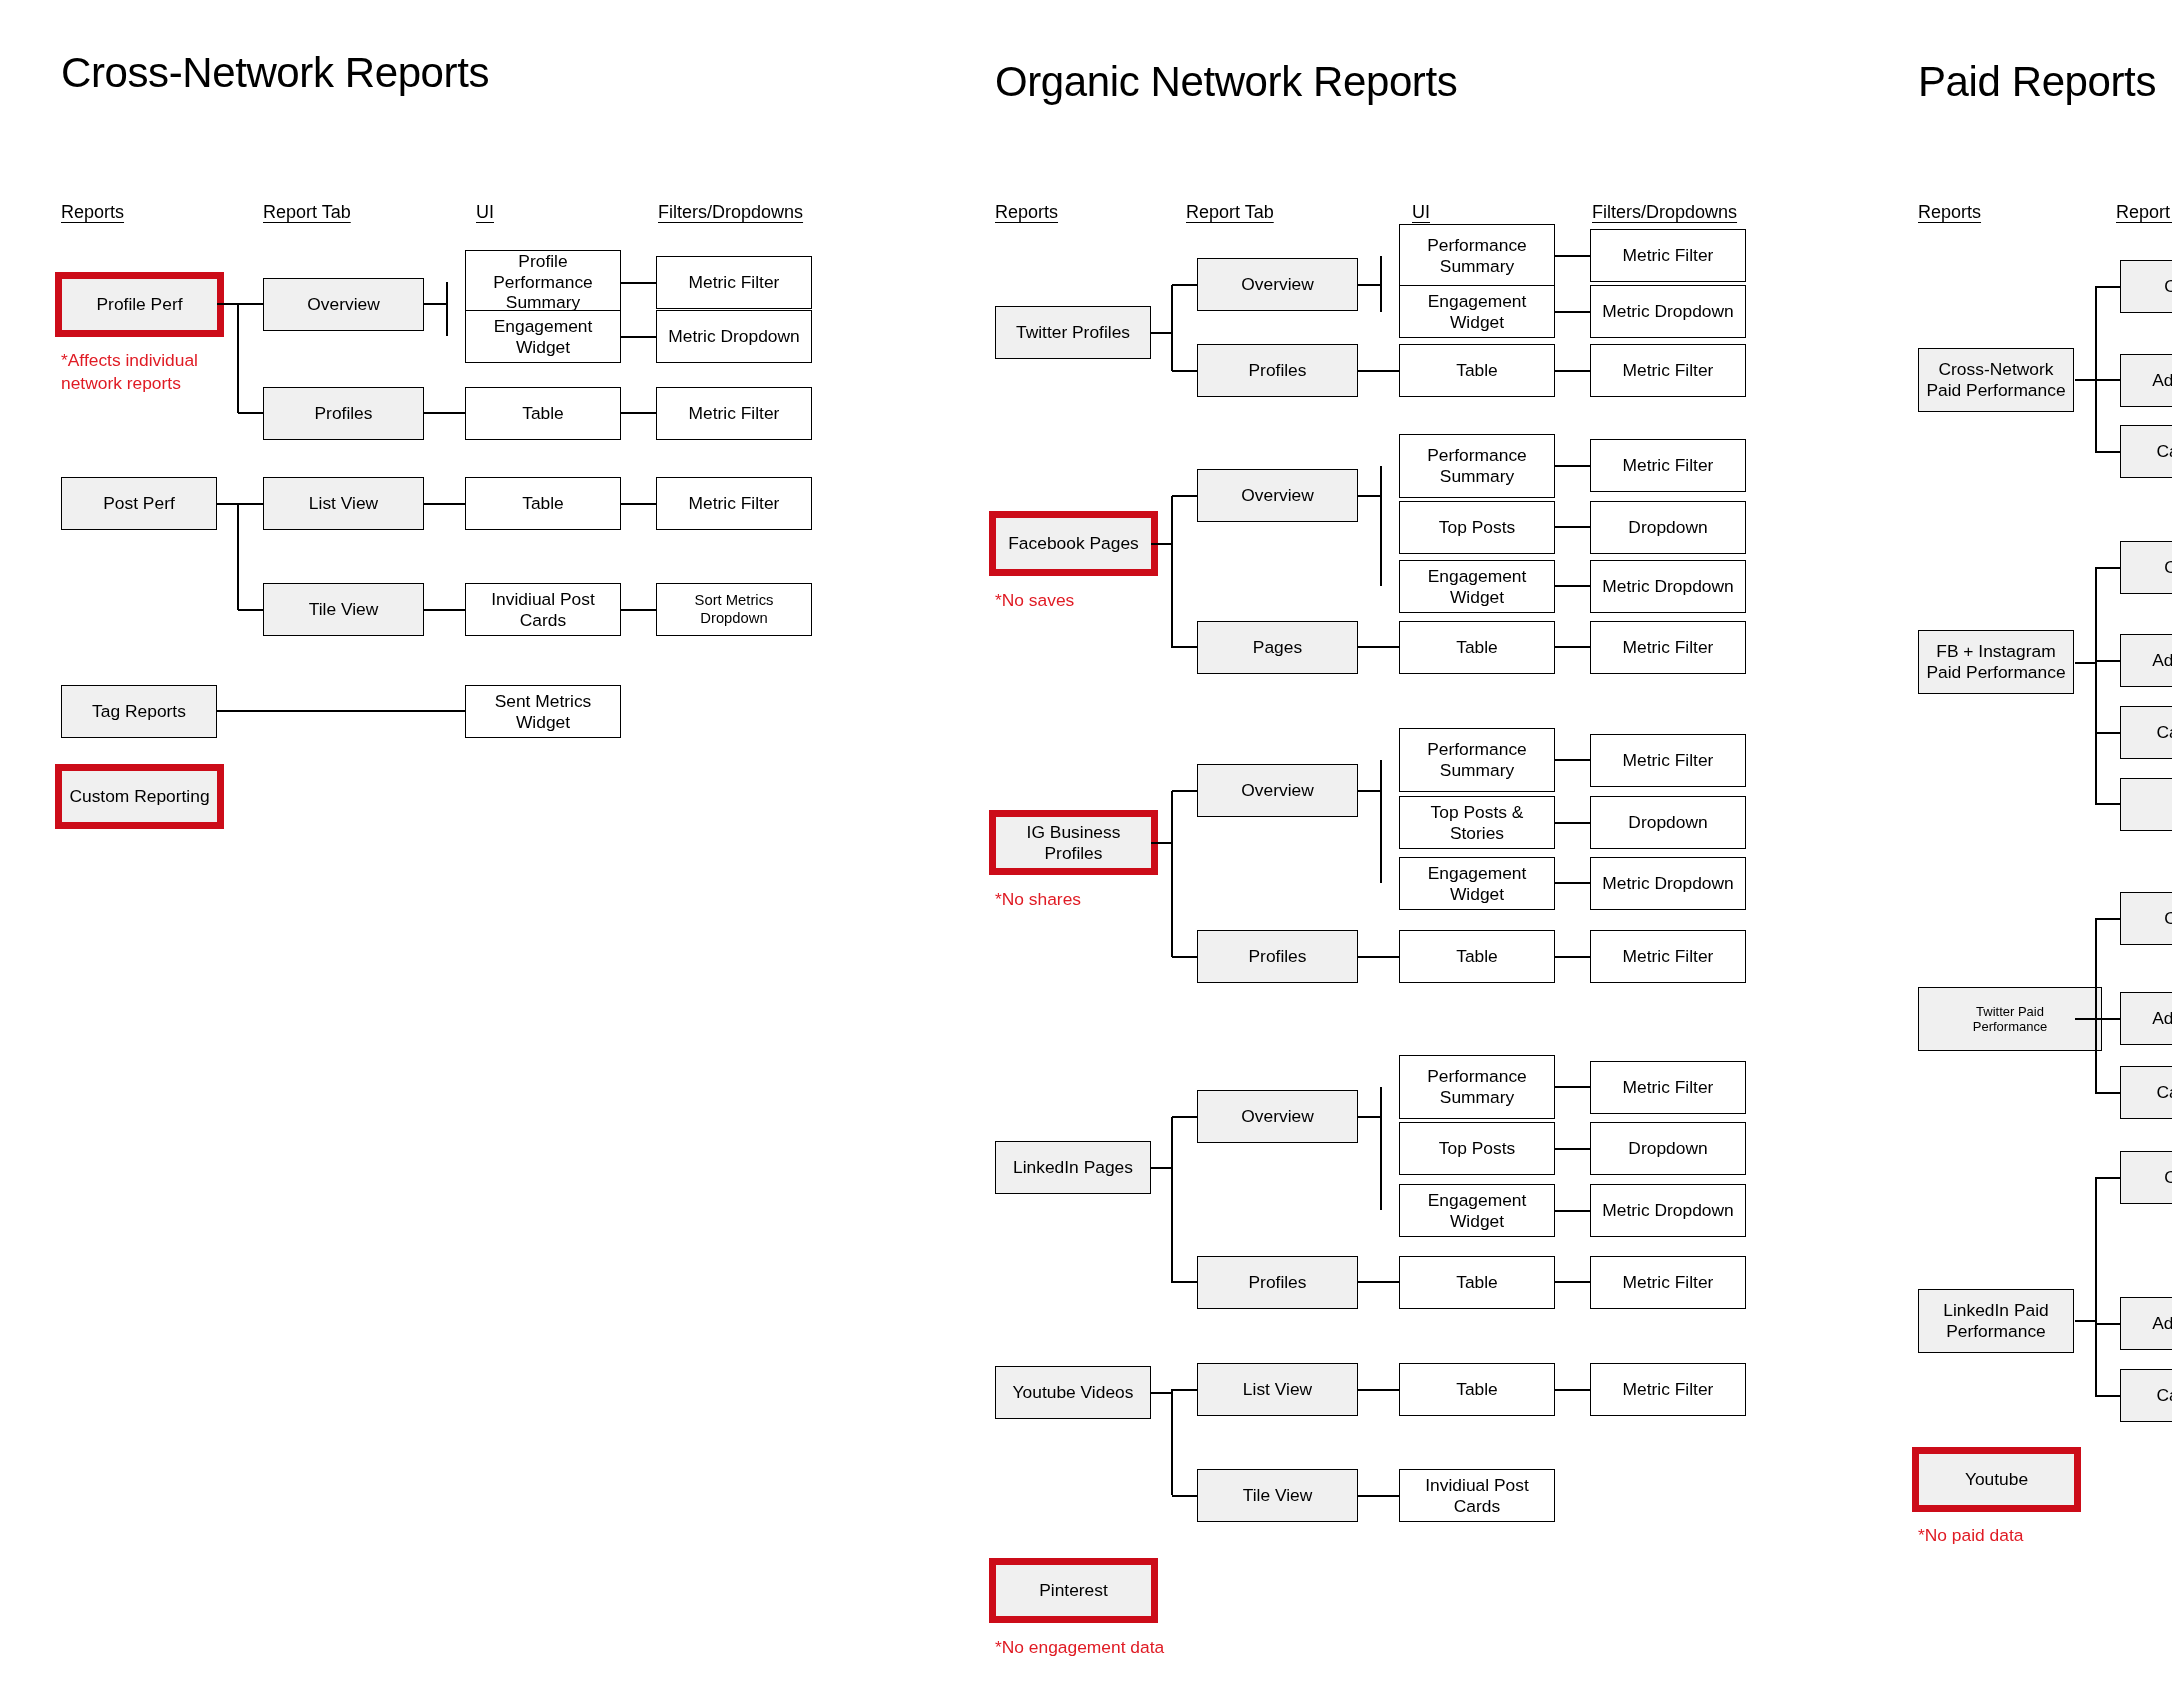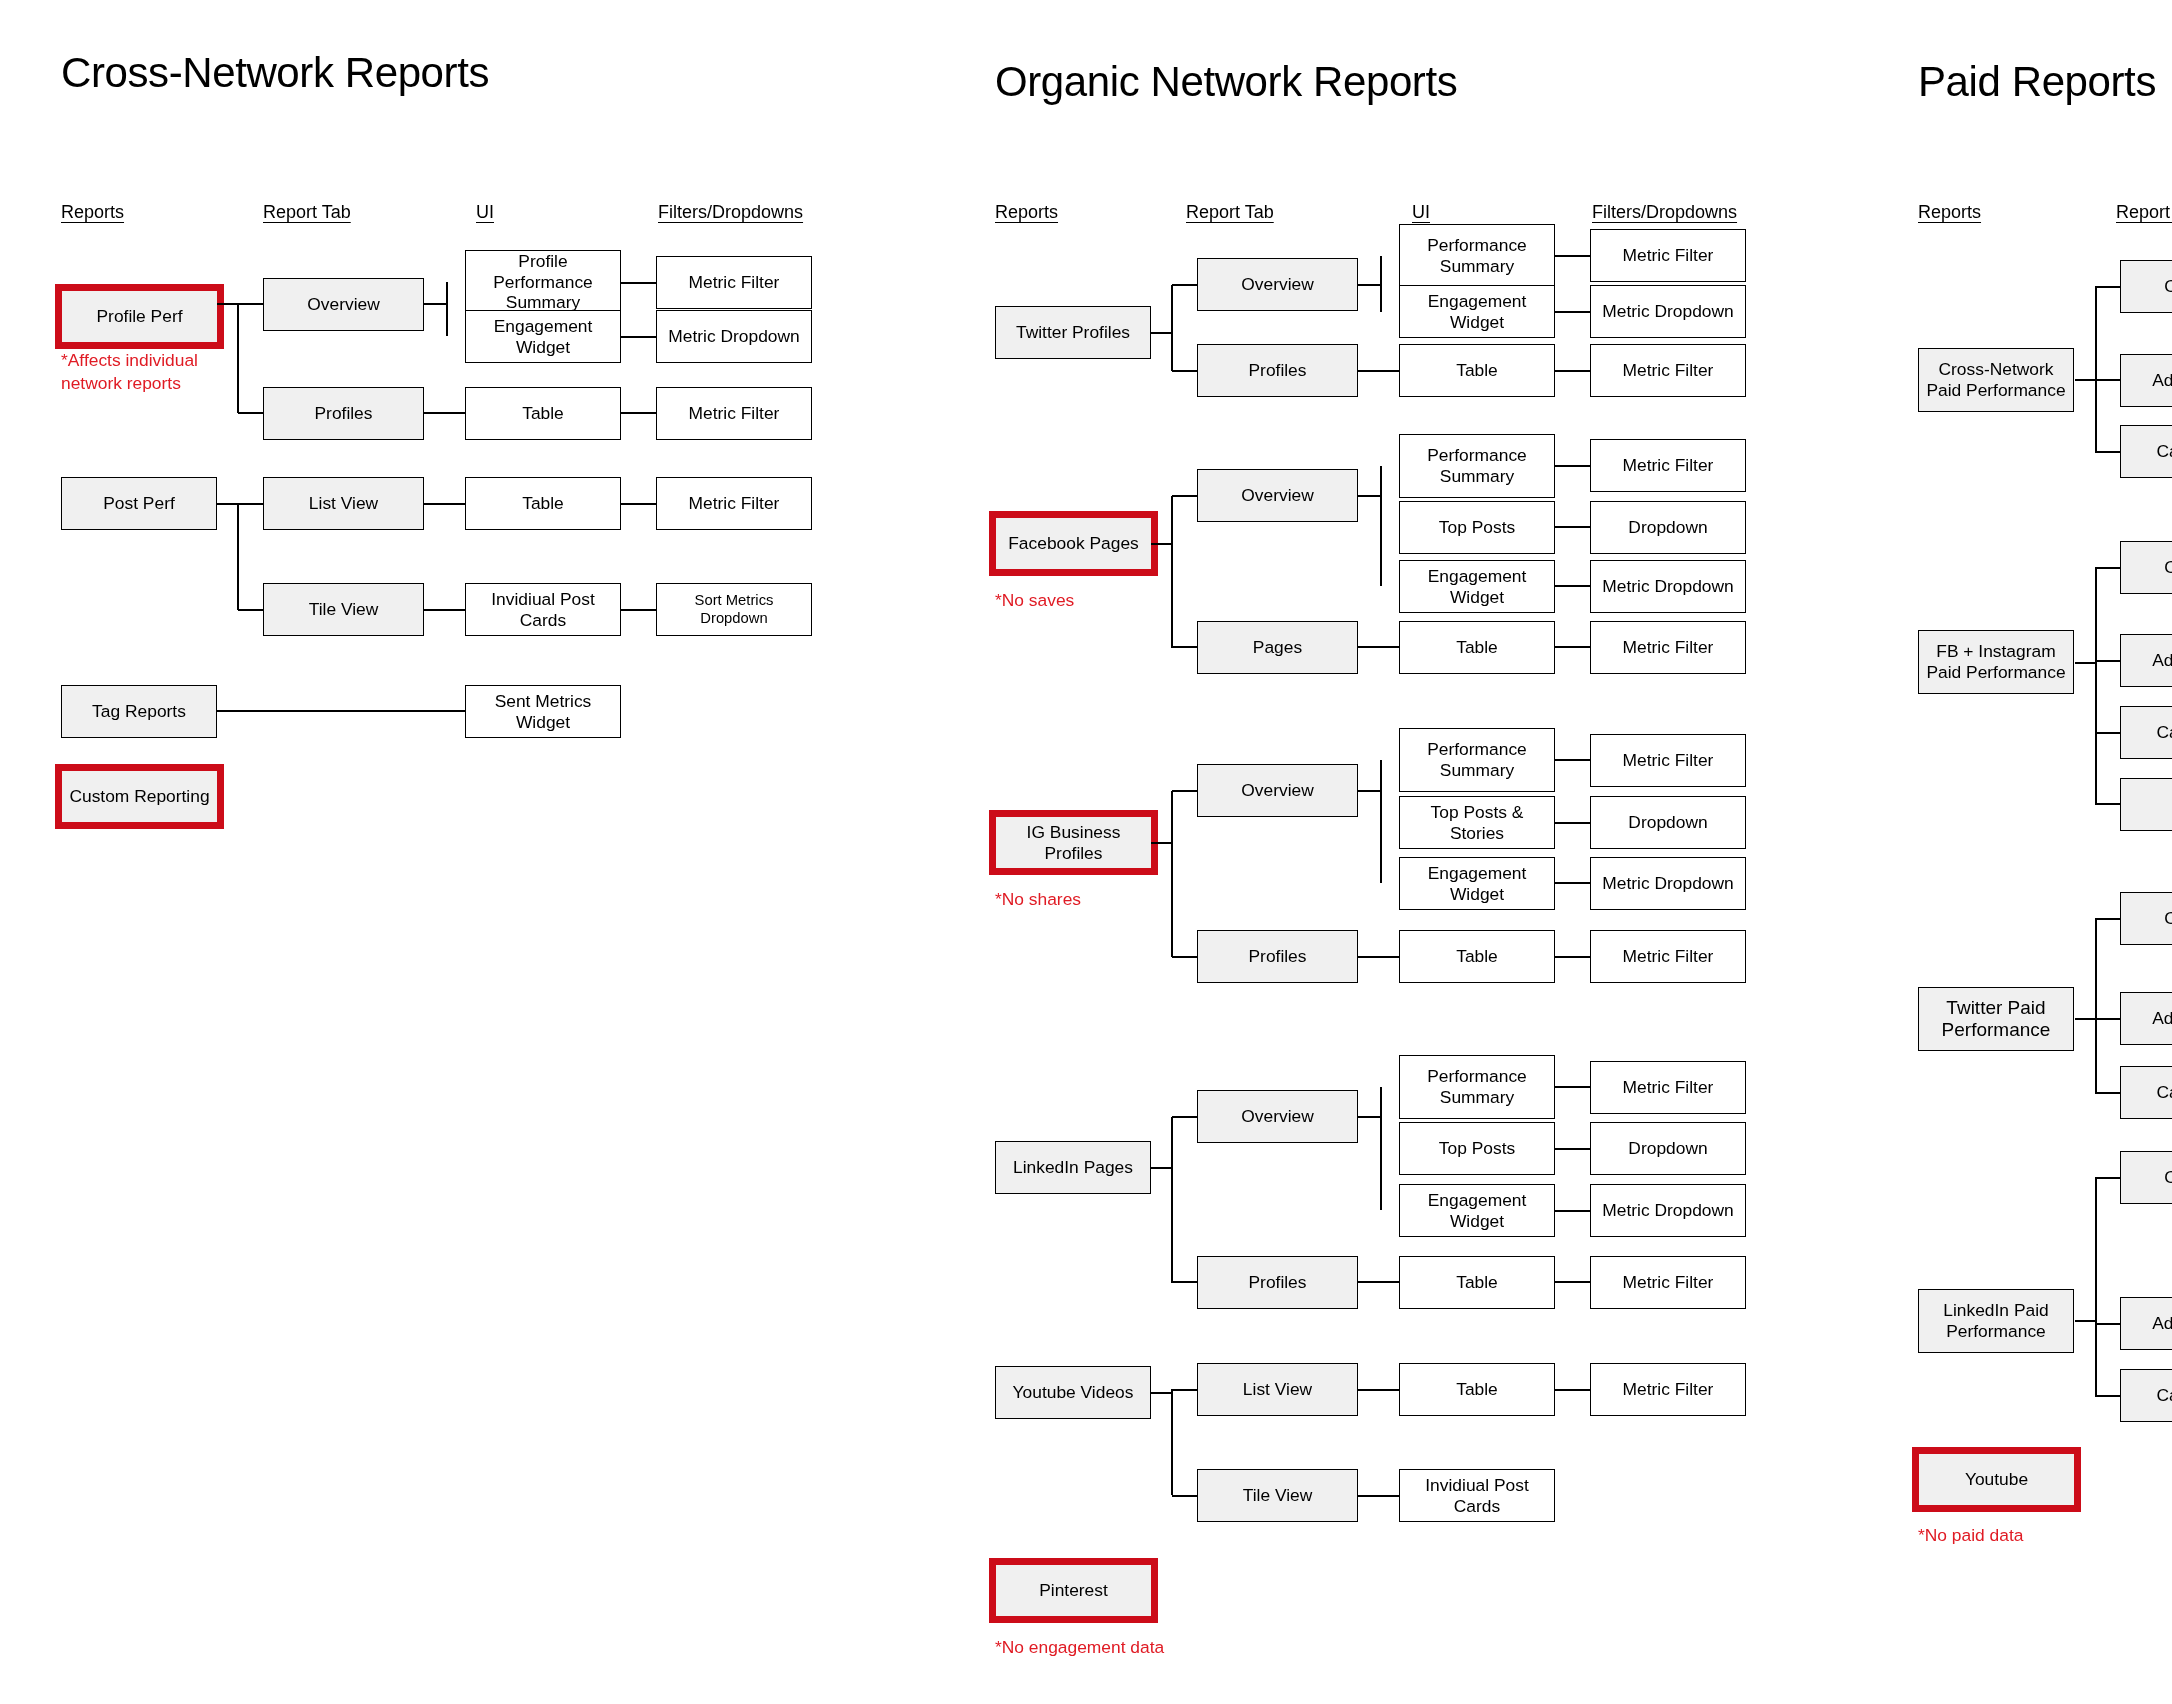--- a/index.html
+++ b/index.html
@@ -74,21 +74,21 @@
     <div class="col-head" style="left: 61px; top: 202px;">Reports</div>
     <div class="col-head" style="left: 263px; top: 202px;">Report Tab</div>
     <div class="col-head" style="left: 476px; top: 202px;">UI</div>
     <div class="col-head" style="left: 658px; top: 202px;">Filters/Dropdowns</div>
     <div class="col-head" style="left: 995px; top: 202px;">Reports</div>
     <div class="col-head" style="left: 1186px; top: 202px;">Report Tab</div>
     <div class="col-head" style="left: 1412px; top: 202px;">UI</div>
     <div class="col-head" style="left: 1592px; top: 202px;">Filters/Dropdowns</div>
     <div class="col-head" style="left: 1918px; top: 202px;">Reports</div>
     <div class="col-head" style="left: 2116px; top: 202px;">Report Tab</div>
-    <div class="node shaded flag" style="left: 55px; top: 272px; width: 169px; height: 65px; font-size: 17.4px; margin-top: 12px;">Profile Perf</div>
+    <div class="node shaded flag" style="left: 55px; top: 272px; width: 169px; height: 65px; font-size: 17.4px;">Profile Perf</div>
     <div class="note" style="left: 61px; top: 349px; width: 391px;">*Affects individual
 network reports</div>
     <div class="ln lnh" style="left: 217px; top: 303px; width: 21px;"></div>
     <div class="ln lnv" style="left: 237px; top: 304px; height: 109px;"></div>
     <div class="ln lnh" style="left: 238px; top: 303px; width: 25px;"></div>
     <div class="ln lnh" style="left: 238px; top: 412px; width: 25px;"></div>
     <div class="node shaded" style="left: 263px; top: 278px; width: 161px; height: 53px; font-size: 17.4px;">Overview</div>
     <div class="ln lnh" style="left: 424px; top: 303px; width: 23px;"></div>
     <div class="ln lnv" style="left: 446px; top: 282px; height: 54px;"></div>
     <div class="ln lnh" style="left: 447px; top: 303px; width: 0px;"></div>
@@ -250,21 +250,21 @@
     <div class="ln lnv" style="left: 2095px; top: 568px; height: 236px;"></div>
     <div class="ln lnh" style="left: 2095px; top: 567px; width: 25px;"></div>
     <div class="ln lnh" style="left: 2095px; top: 660px; width: 25px;"></div>
     <div class="ln lnh" style="left: 2095px; top: 732px; width: 25px;"></div>
     <div class="ln lnh" style="left: 2095px; top: 803px; width: 25px;"></div>
     <div class="node shaded" style="left: 2120px; top: 541px; width: 161px; height: 53px; font-size: 17.4px;">Overview</div>
     <div class="ln lnh" style="left: 2304px; top: 567px; width: 0px;"></div>
     <div class="node shaded" style="left: 2120px; top: 634px; width: 161px; height: 53px; font-size: 17.4px;">Ad Accounts</div>
     <div class="node shaded" style="left: 2120px; top: 706px; width: 161px; height: 53px; font-size: 17.4px;">Campaigns</div>
     <div class="node shaded" style="left: 2120px; top: 778px; width: 161px; height: 53px; font-size: 17.4px;">Ads</div>
-    <div class="node shaded" style="left: 1918px; top: 987px; width: 156px; height: 64px; font-size: 19px;">Twitter Paid
+    <div class="node shaded" style="left: 1918px; top: 987px; width: 184px; height: 64px; font-size: 13px;">Twitter Paid
 Performance</div>
     <div class="ln lnh" style="left: 2075px; top: 1018px; width: 21px;"></div>
     <div class="ln lnv" style="left: 2095px; top: 919px; height: 174px;"></div>
     <div class="ln lnh" style="left: 2095px; top: 918px; width: 25px;"></div>
     <div class="ln lnh" style="left: 2095px; top: 1018px; width: 25px;"></div>
     <div class="ln lnh" style="left: 2095px; top: 1092px; width: 25px;"></div>
     <div class="node shaded" style="left: 2120px; top: 892px; width: 161px; height: 53px; font-size: 17.4px;">Overview</div>
     <div class="ln lnh" style="left: 2304px; top: 918px; width: 0px;"></div>
     <div class="node shaded" style="left: 2120px; top: 992px; width: 161px; height: 53px; font-size: 17.4px;">Ad Accounts</div>
     <div class="node shaded" style="left: 2120px; top: 1066px; width: 161px; height: 53px; font-size: 17.4px;">Campaigns</div>

